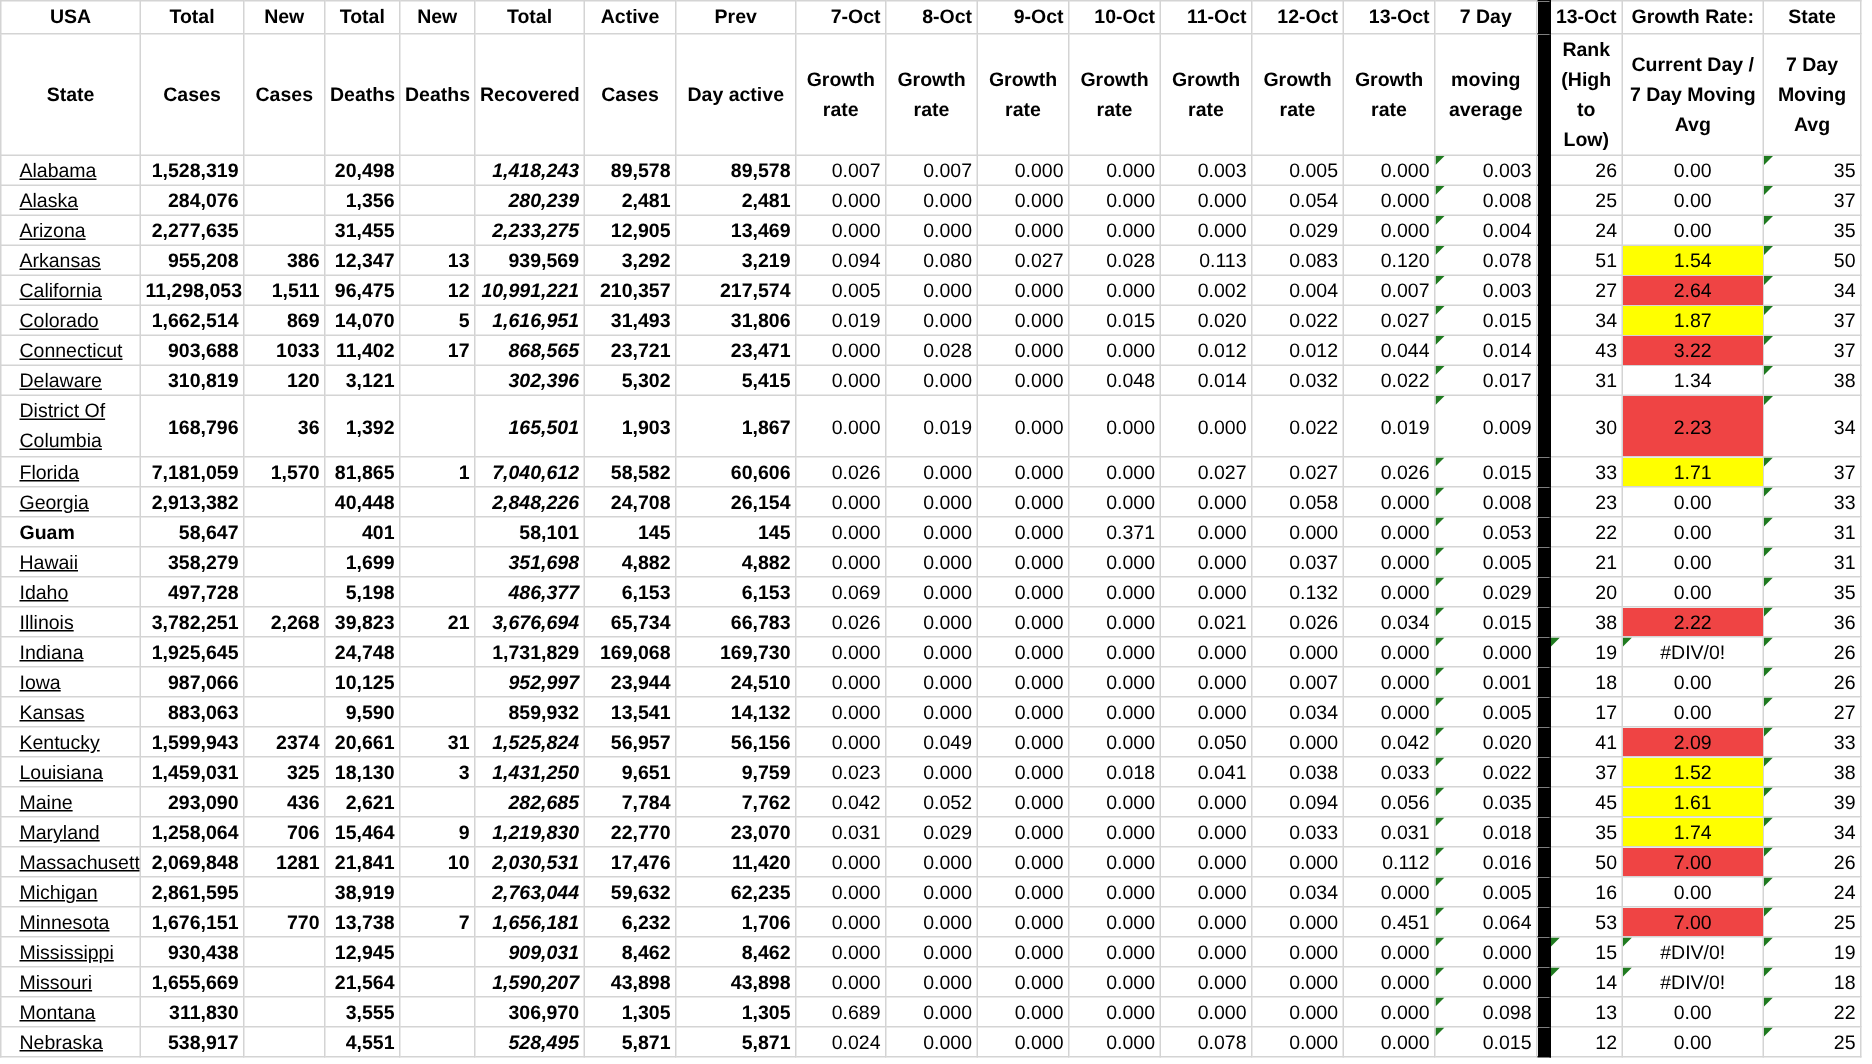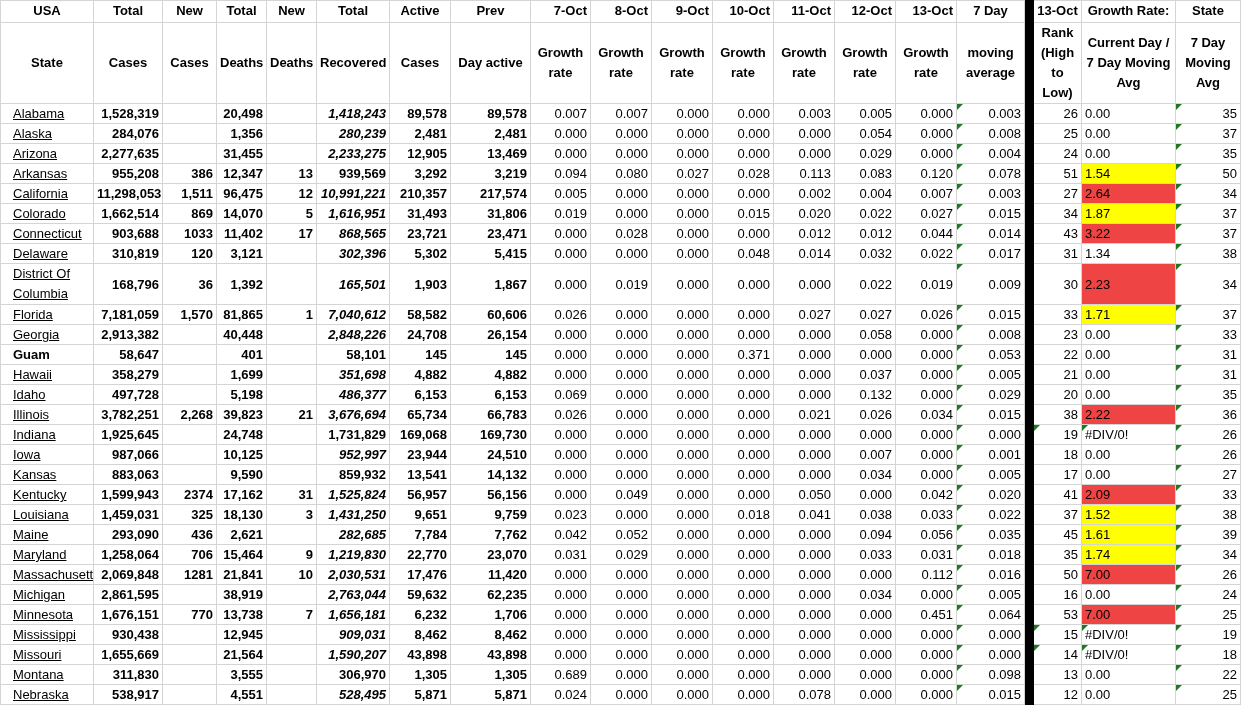--- a/index.html
+++ b/index.html
@@ -5,21 +5,21 @@
   html, body { margin:0; padding:0; background:#ffffff; }
   body { width:1248px; height:709px; overflow:hidden; font-family:"Liberation Sans", sans-serif; font-size:13px; color:#000; }
   table { border-collapse:collapse; table-layout:fixed; }
   td { border:1px solid #d4d4d4; padding:0 3px; height:19px; white-space:nowrap; overflow:hidden; line-height:19px; box-sizing:border-box; position:relative; }
   .hdr td { font-weight:bold; text-align:center; }
   .h1 td { height:22px; line-height:20px; vertical-align:top; }
   .h2 td { height:81px; line-height:20px; white-space:normal; vertical-align:middle; }
   .num { text-align:right; }
   .b { font-weight:bold; }
   .i { font-style:italic; }
-  .ctr { }
+  .ctr { text-align:center; }
   .state { color:#000; text-decoration:underline; text-align:left; padding-left:12px; }
   .state.plain { text-decoration:none; font-weight:bold; }
   .dc td { height:41px; }
   .dc .state { white-space:normal; line-height:20px; }
   .sep { background:#000; border-color:#000; padding:0; }
   .yellow { background:#ffff00; }
   .pink { background:#ef4444; }
   .tri::before { content:""; position:absolute; left:0; top:0; width:0; height:0; border-top:6px solid #1f7a1f; border-right:6px solid transparent; }
 </style>
 </head>
@@ -488,21 +488,21 @@
         <td class="num tri">0.005</td>
         <td class="sep"></td>
         <td class="num">17</td>
         <td class="ctr">0.00</td>
         <td class="num tri">27</td>
       </tr>
       <tr>
         <td class="state">Kentucky</td>
         <td class="num b">1,599,943</td>
         <td class="num b">2374</td>
-        <td class="num b">17,162</td>
+        <td class="num b">20,661</td>
         <td class="num b">31</td>
         <td class="num b i">1,525,824</td>
         <td class="num b">56,957</td>
         <td class="num b">56,156</td>
         <td class="num">0.000</td>
         <td class="num">0.049</td>
         <td class="num">0.000</td>
         <td class="num">0.000</td>
         <td class="num">0.050</td>
         <td class="num">0.000</td>

